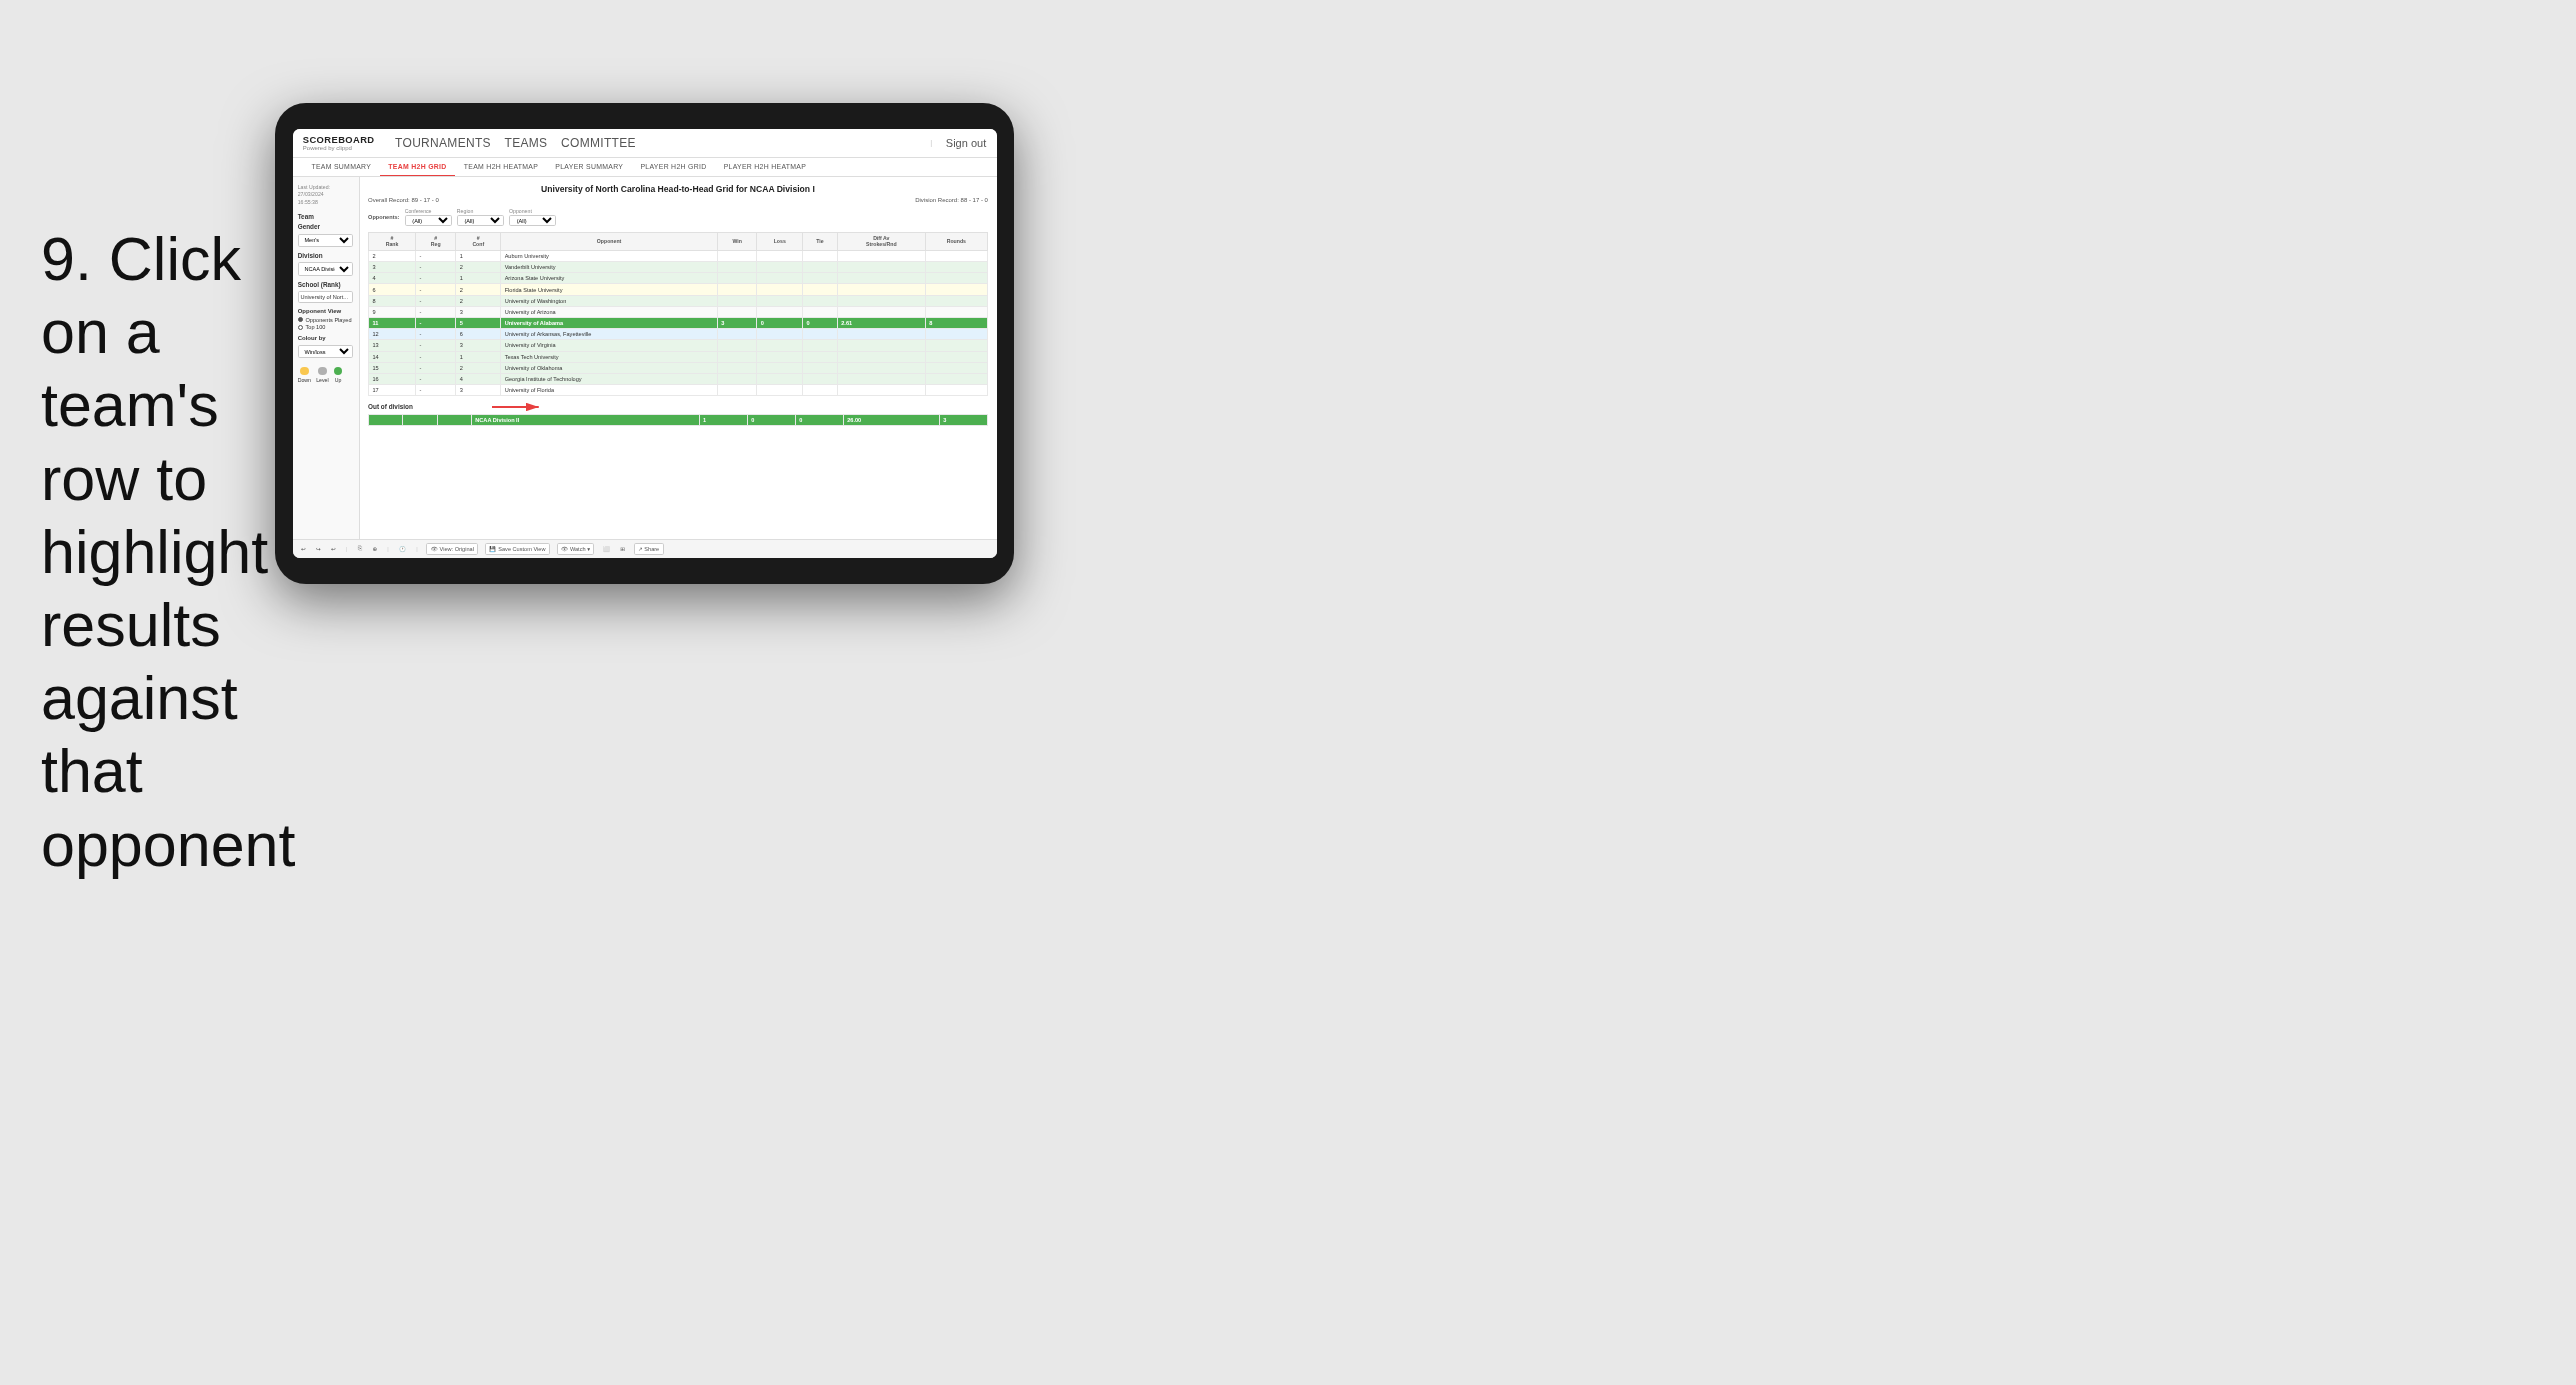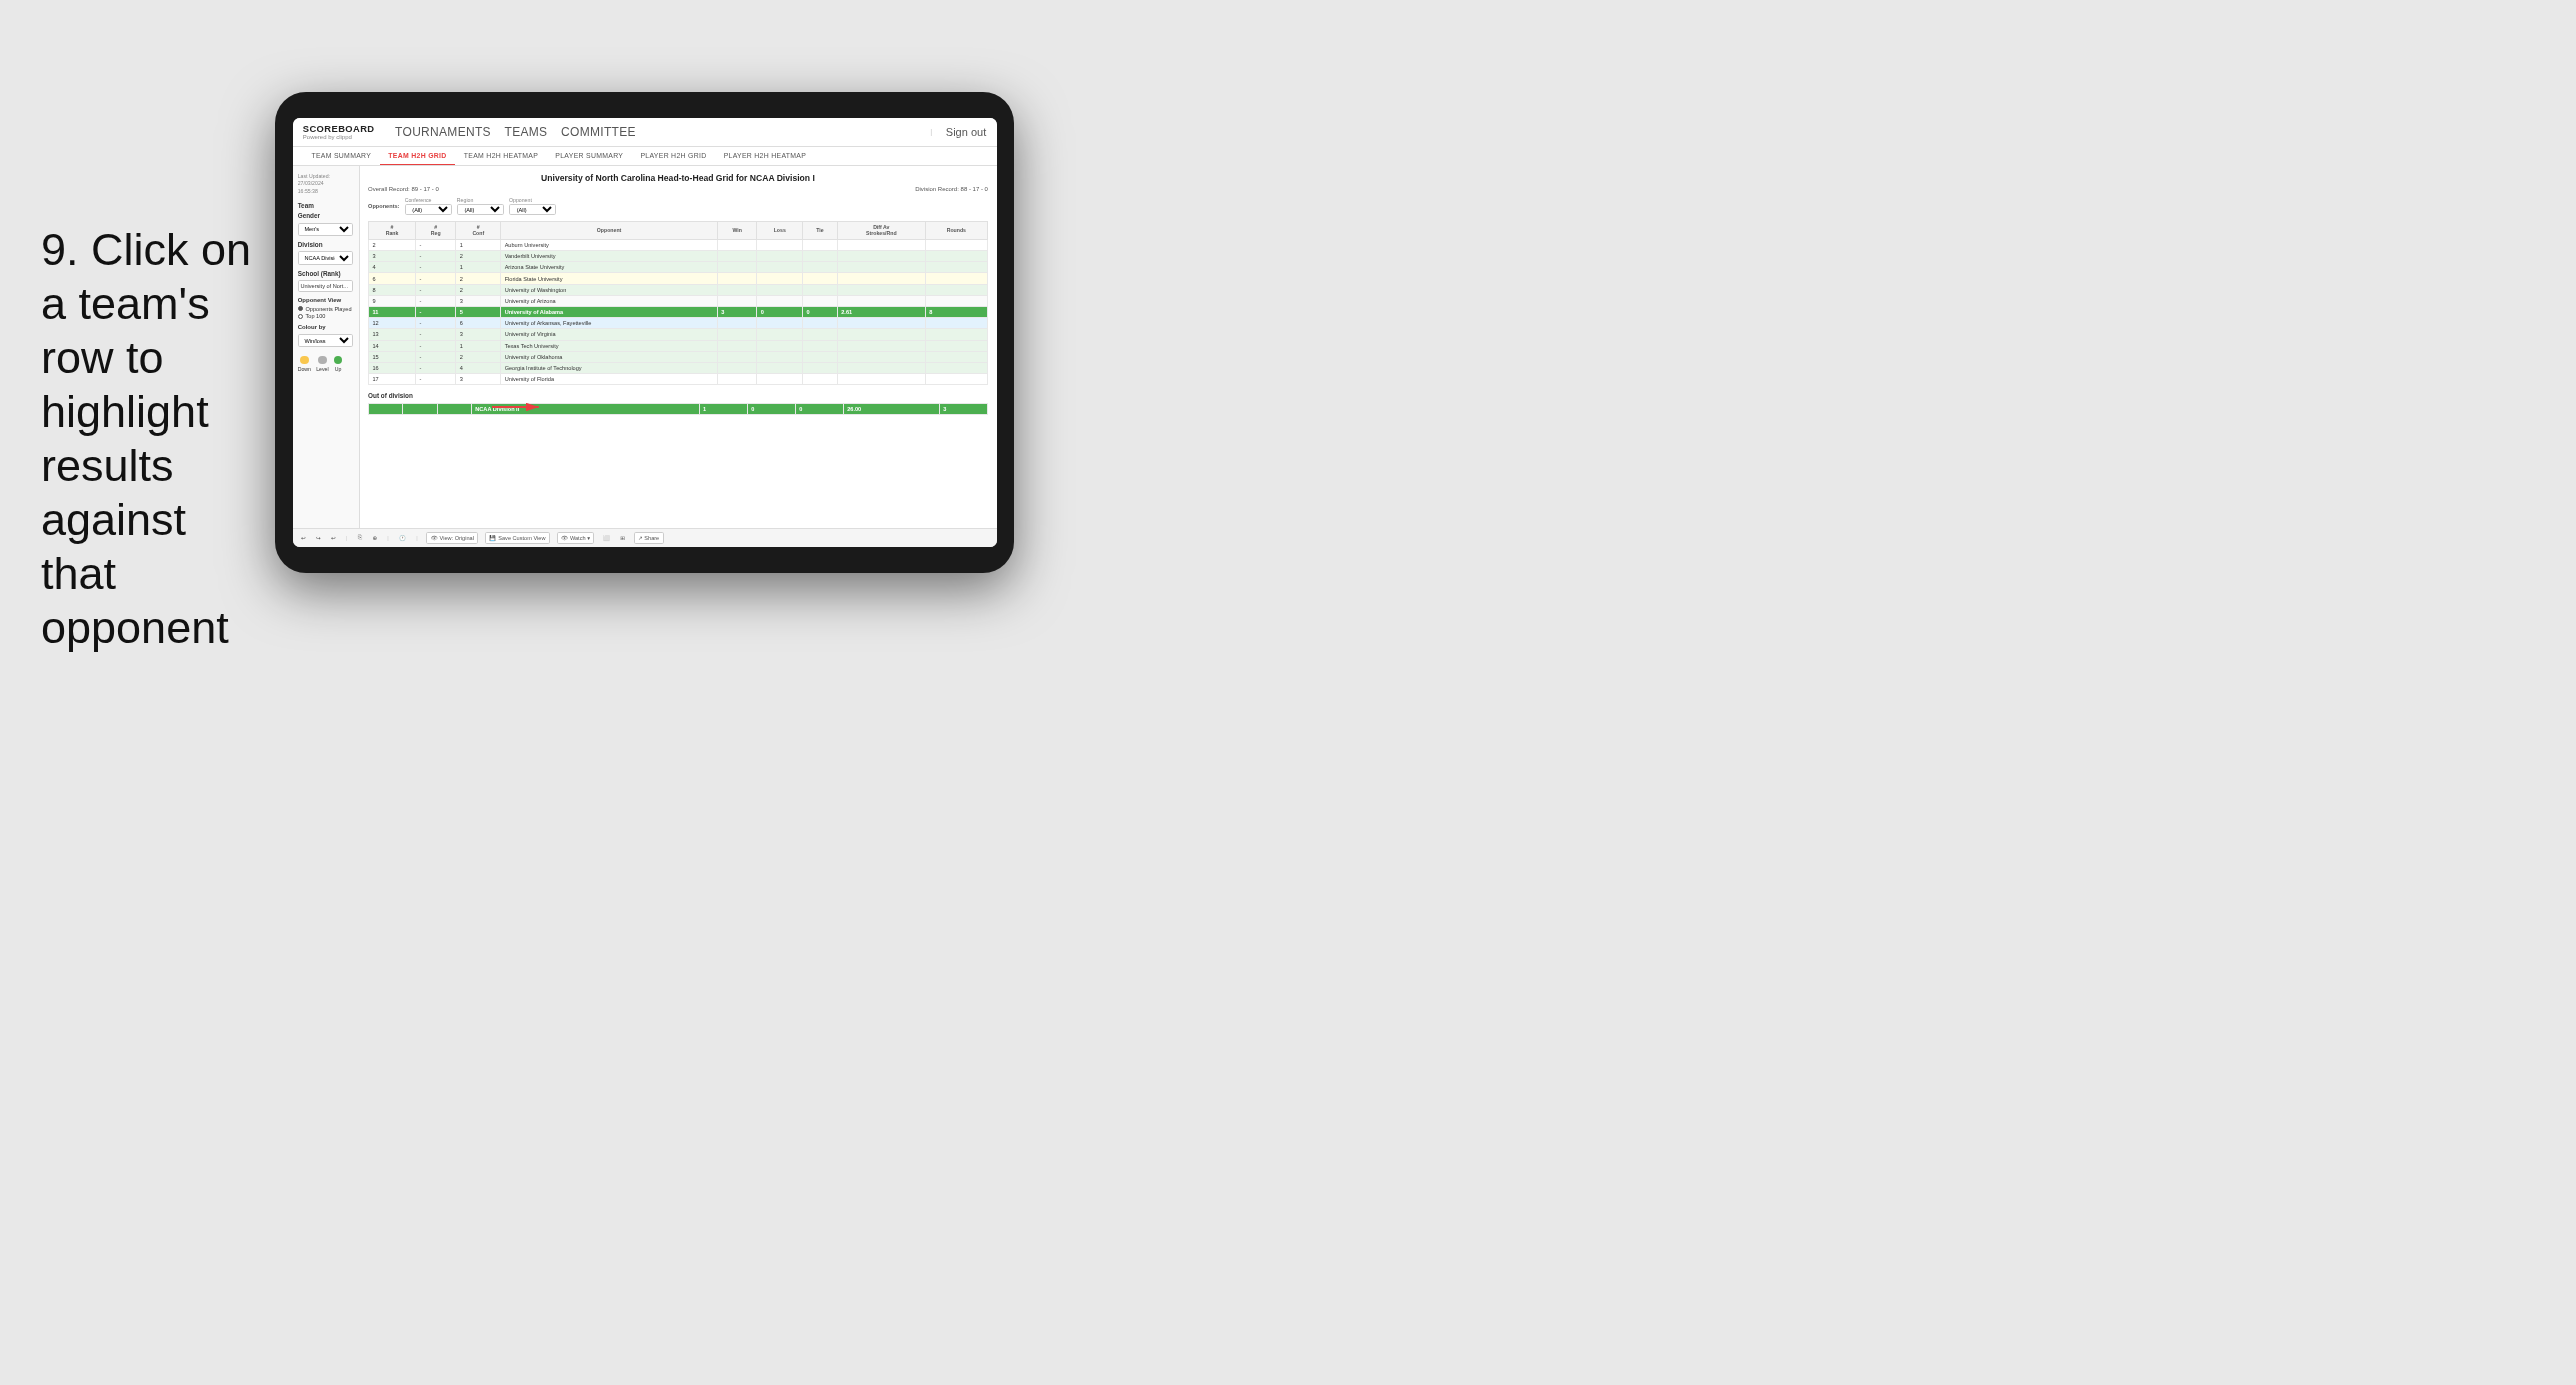--- a/index.html
+++ b/index.html
@@ -12,30 +12,30 @@
       align-items: center;
       justify-content: center;
       position: relative;
     }
 
     .instruction-text {
       position: absolute;
       left: 41px;
       top: 223px;
       width: 223px;
-      font-size: 45px;
+      font-size: 61px;
       font-weight: 400;
       color: #111;
       line-height: 1.2;
     }
 
     .tablet-outer {
       position: absolute;
       left: 275px;
-      top: 92px;
+      top: 103px;
       width: 739px;
       height: 481px;
       background: #1a1a1a;
       border-radius: 31px;
       box-shadow: 0 17px 52px rgba(0,0,0,0.5);
       display: flex;
       align-items: center;
       justify-content: center;
     }
 

